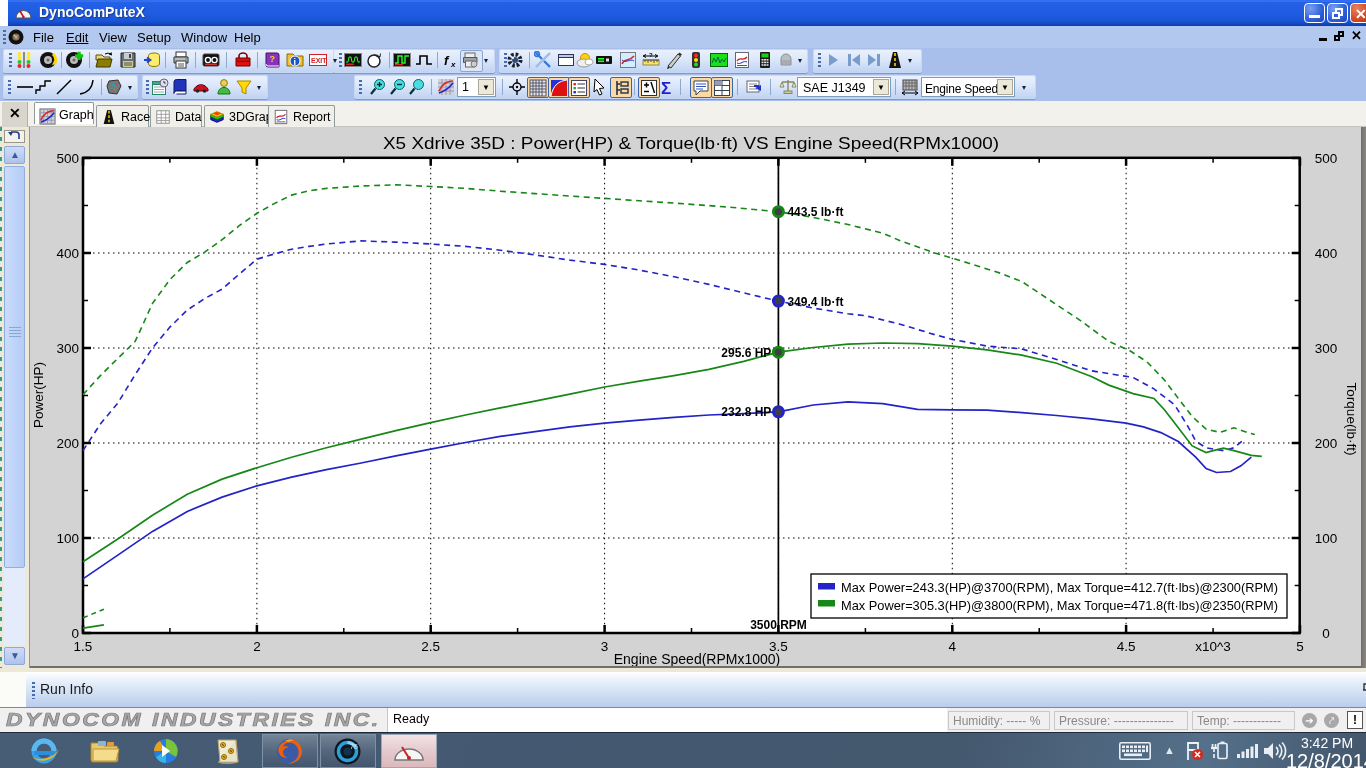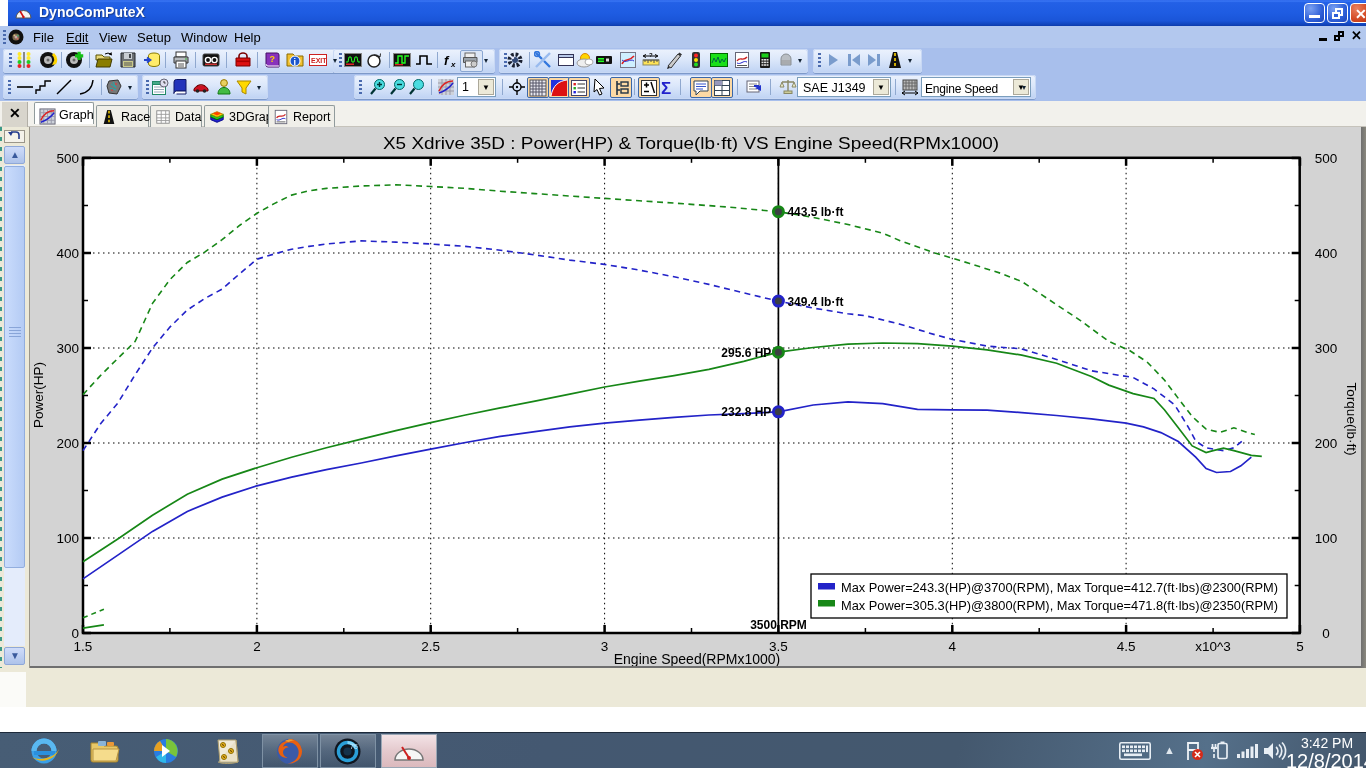--- a/index.html
+++ b/index.html
@@ -518,21 +518,21 @@
         <g stroke="#666">
           <line x1="2" y1="5" x2="16" y2="5"></line>
           <line x1="2" y1="8" x2="16" y2="8"></line>
           <line x1="5" y1="2" x2="5" y2="12"></line>
           <line x1="8" y1="2" x2="8" y2="12"></line>
           <line x1="11" y1="2" x2="11" y2="12"></line>
           <line x1="14" y1="2" x2="14" y2="12"></line>
         </g>
         <path d="M1 15 h16 M4 13 l-3 2 3 2 M14 13 l3 2 -3 2" stroke="#000" fill="none"></path>
       </svg>
-    <div class="combo" style="left:921px;width:110px;">
+    <div class="combo" style="left:921px;width:94px;">
         <span style="position:absolute;left:3px;top:4px;font-size:12px;letter-spacing:-0.2px;">Engine Speed</span>
         <span class="arr">▼</span>
       </div>
     <div class="ofl" style="left:1022px;">▾</div>
   </div>
   <div id="tabrow">
     <div class="closer">
         <span style="position:absolute;left:7px;top:3px;font-size:14px;font-weight:bold;color:#000;">✕</span>
       </div>
     <div class="tab active" style="left:34px;width:60px;">
@@ -729,21 +729,39 @@
 <rect x="811" y="574" width="476" height="44" fill="#fff" stroke="#000" stroke-width="1.3"></rect>
 <rect x="818" y="583" width="17" height="6.5" fill="#2323c8"></rect>
 <rect x="818" y="600" width="17" height="6.5" fill="#178717"></rect>
 <text x="841" y="592" font-size="12.4" textLength="437" lengthAdjust="spacingAndGlyphs">Max Power=243.3(HP)@3700(RPM), Max Torque=412.7(ft·lbs)@2300(RPM)</text>
 <text x="841" y="609.5" font-size="12.4" textLength="437" lengthAdjust="spacingAndGlyphs">Max Power=305.3(HP)@3800(RPM), Max Torque=471.8(ft·lbs)@2350(RPM)</text>
 </svg>
       </div>
     <div id="rightedge"></div>
   </div>
   <div id="runinfo">
+    <div id="runbar">
+      <div class="grip" style="left:6px;top:9px;height:17px;"></div>
+      <div style="position:absolute;left:14px;top:8px;font-size:14px;color:#1a1a1a;">Run Info</div>
+      <svg style="position:absolute;left:1335px;top:10px;" width="12" height="14" viewBox="0 0 12 14">
+          <path d="M3 1 h6 v6 h-6 Z M2 7 h8 M6 7 v6" stroke="#333" fill="none" stroke-width="1.4"></path>
+        </svg>
+
+    </div>
     <div id="runwhite"></div>
+  </div>
+  <div id="statusbar">
+    <div id="dynlogo" style="position:absolute;left:6px;top:2px;width:380px;height:20px;font-style:italic;font-weight:bold;font-size:18px;letter-spacing:2px;color:#a8a8a8;-webkit-text-stroke:0.7px #7e7e7e;white-space:nowrap;transform:scaleX(1.27);transform-origin:0 0;">DYNOCOM INDUSTRIES INC.</div>
+    <div style="position:absolute;left:387px;top:0px;width:560px;height:24px;background:#fff;border-left:1px solid #c8c8c8;color:#000;font-size:12.5px;padding:4px 0 0 5px;">Ready</div>
+    <div class="spanel" style="left:948px;width:102px;">Humidity: ----- %</div>
+    <div class="spanel" style="left:1054px;width:134px;">Pressure: ---------------</div>
+    <div class="spanel" style="left:1192px;width:103px;">Temp: ------------</div>
+    <div style="position:absolute;left:1302px;top:5px;width:15px;height:15px;border-radius:50%;background:#a8a8a8;color:#fff;font-size:10px;text-align:center;line-height:15px;">➔</div>
+    <div style="position:absolute;left:1324px;top:5px;width:15px;height:15px;border-radius:50%;background:#a8a8a8;color:#fff;font-size:10px;text-align:center;line-height:15px;">⤤</div>
+    <div style="position:absolute;left:1347px;top:3px;width:16px;height:18px;background:#fff;border:1px solid #555;color:#000;font-size:12px;font-weight:bold;text-align:center;line-height:17px;">!</div>
   </div>
   <div id="taskbar">
     <svg style="position:absolute;left:30px;top:4px;" width="30" height="28" viewBox="0 0 30 28">
         <circle cx="14" cy="14" r="10" fill="none" stroke="#3aa0e8" stroke-width="5"></circle>
         <path d="M4 14 a10 10 0 0 1 20 0" fill="none" stroke="#5ab8f0" stroke-width="5"></path>
         <path d="M4 16 h21" stroke="#2a90dd" stroke-width="4"></path>
         <path d="M2 20 C8 24 24 22 29 12 C26 22 12 28 2 20 Z" fill="#e8b61a"></path>
       </svg>
     <svg style="position:absolute;left:90px;top:6px;" width="32" height="24" viewBox="0 0 32 24">
         <path d="M1 4 h10 l3 3 h12 a2 2 0 0 1 2 2 v12 a2 2 0 0 1 -2 2 h-23 a2 2 0 0 1 -2 -2 Z" fill="#e8c868" stroke="#a8842a"></path>

